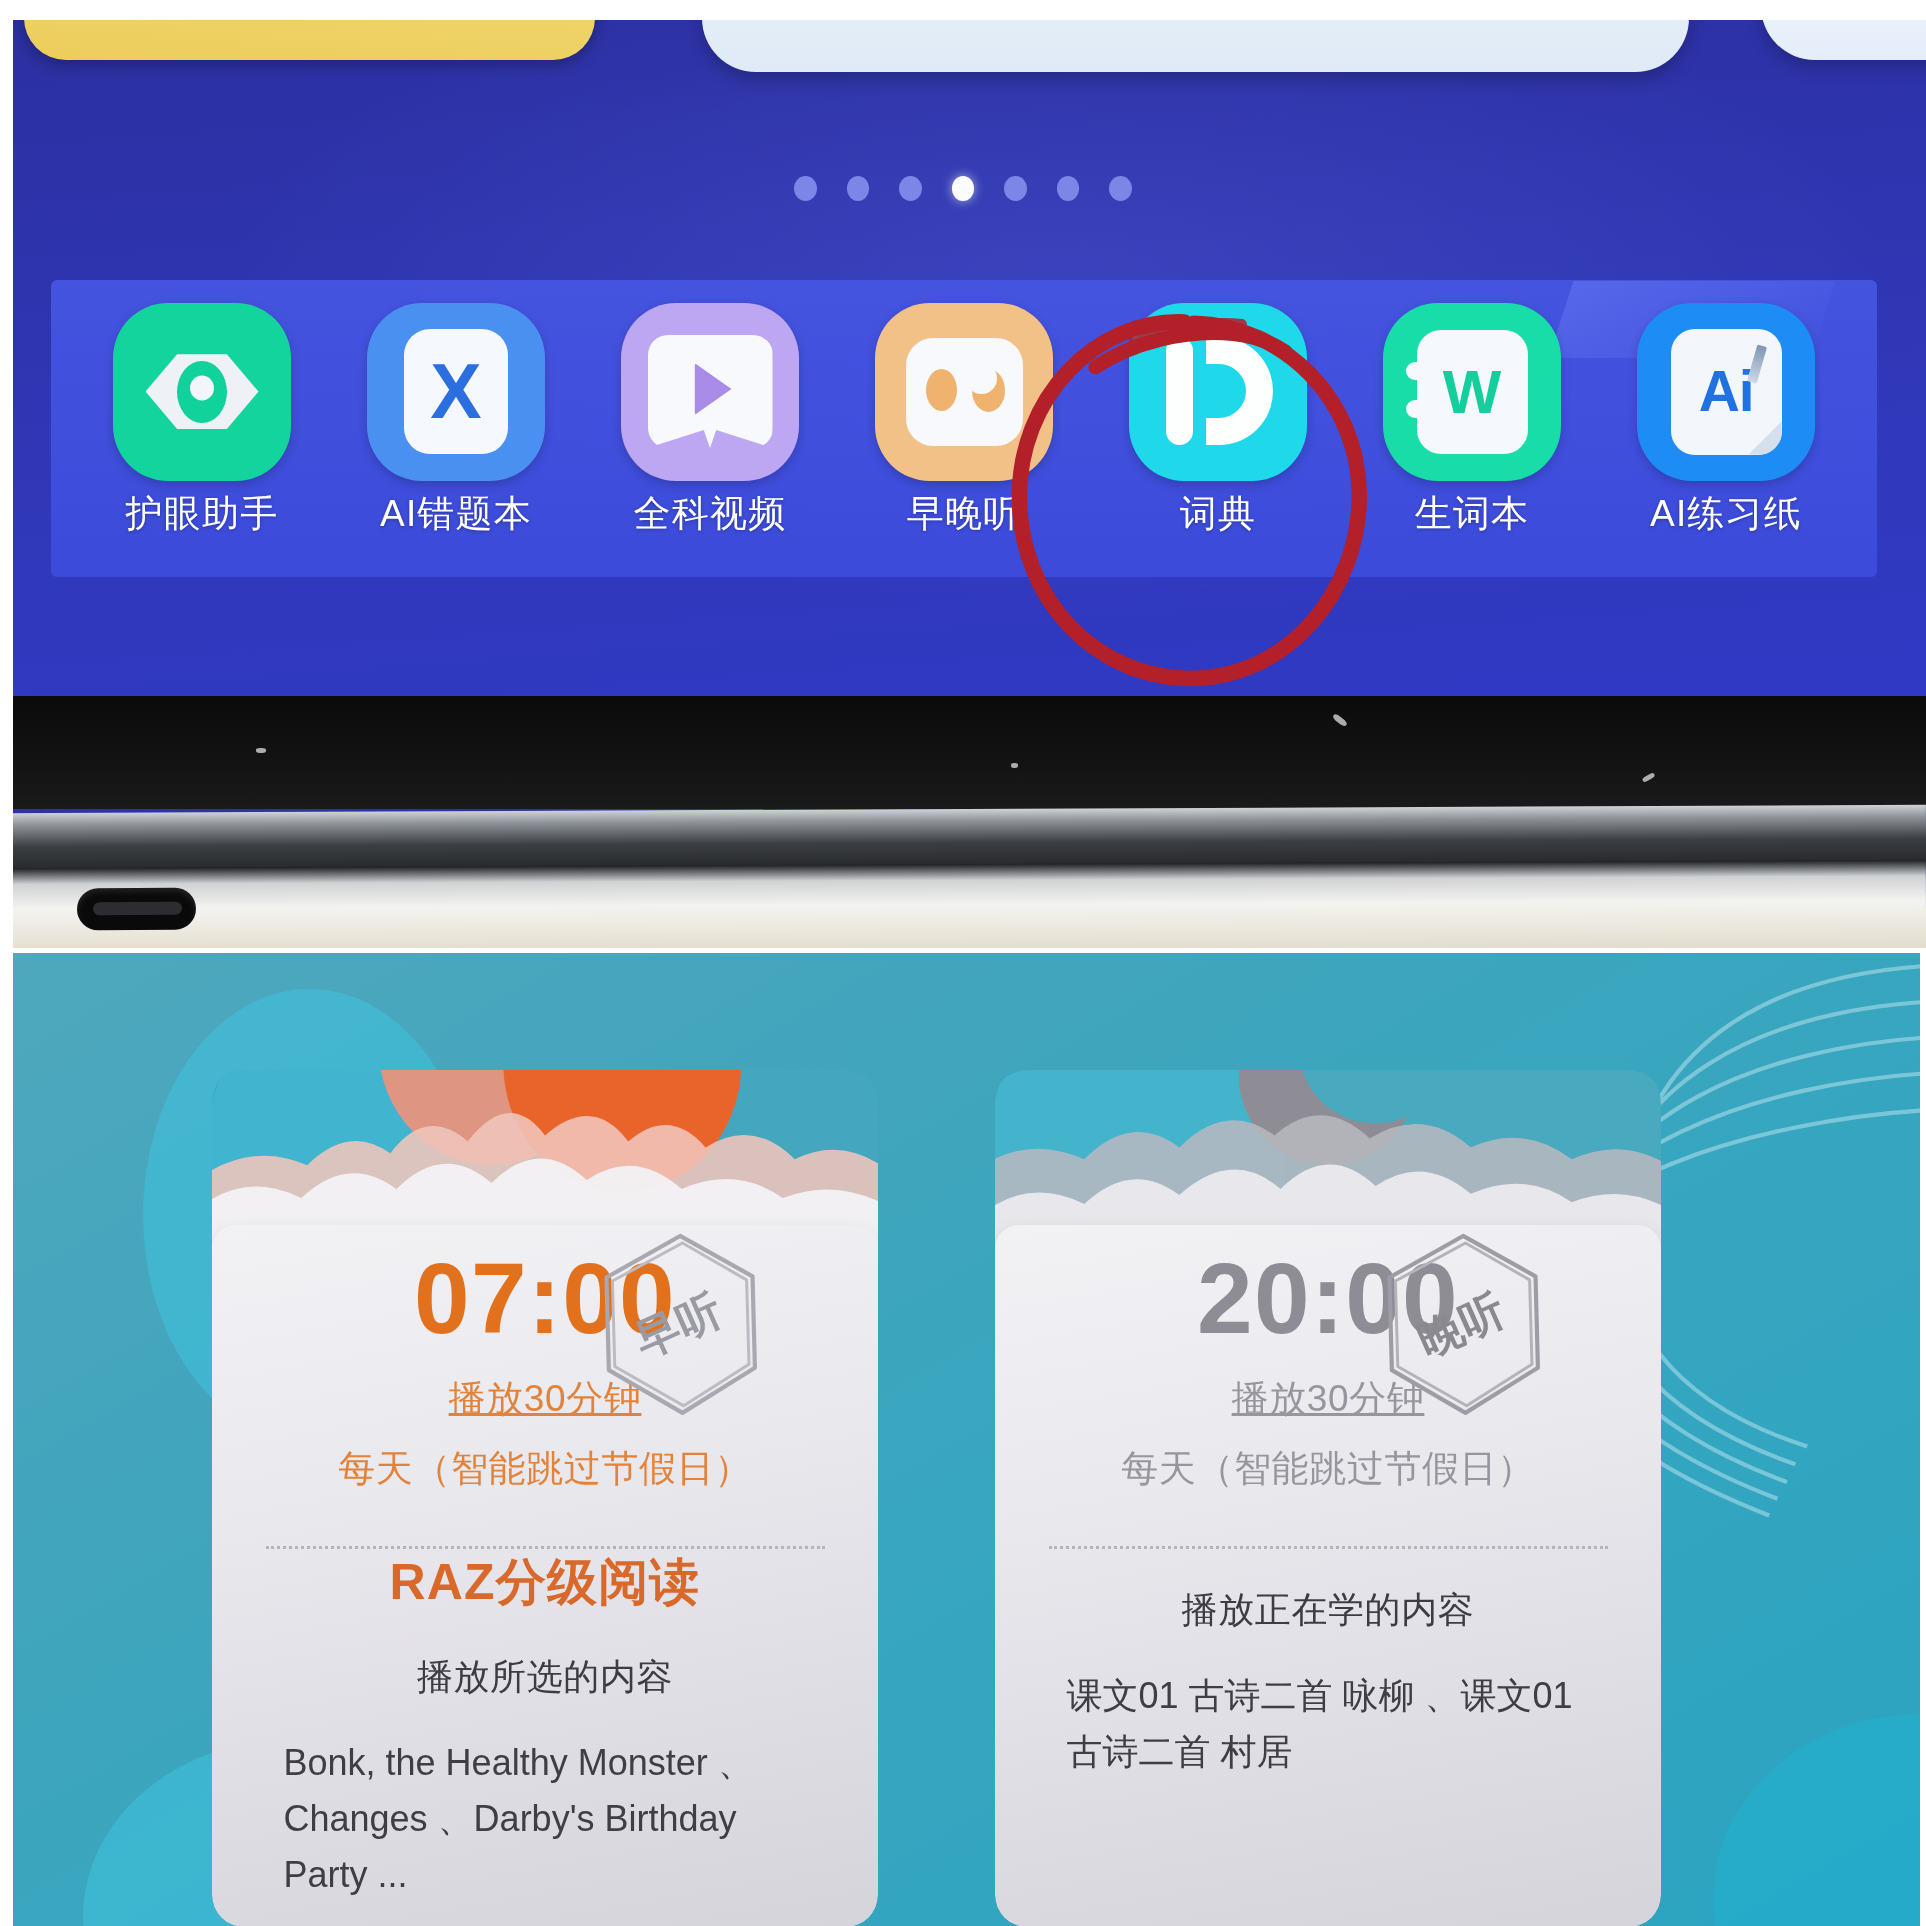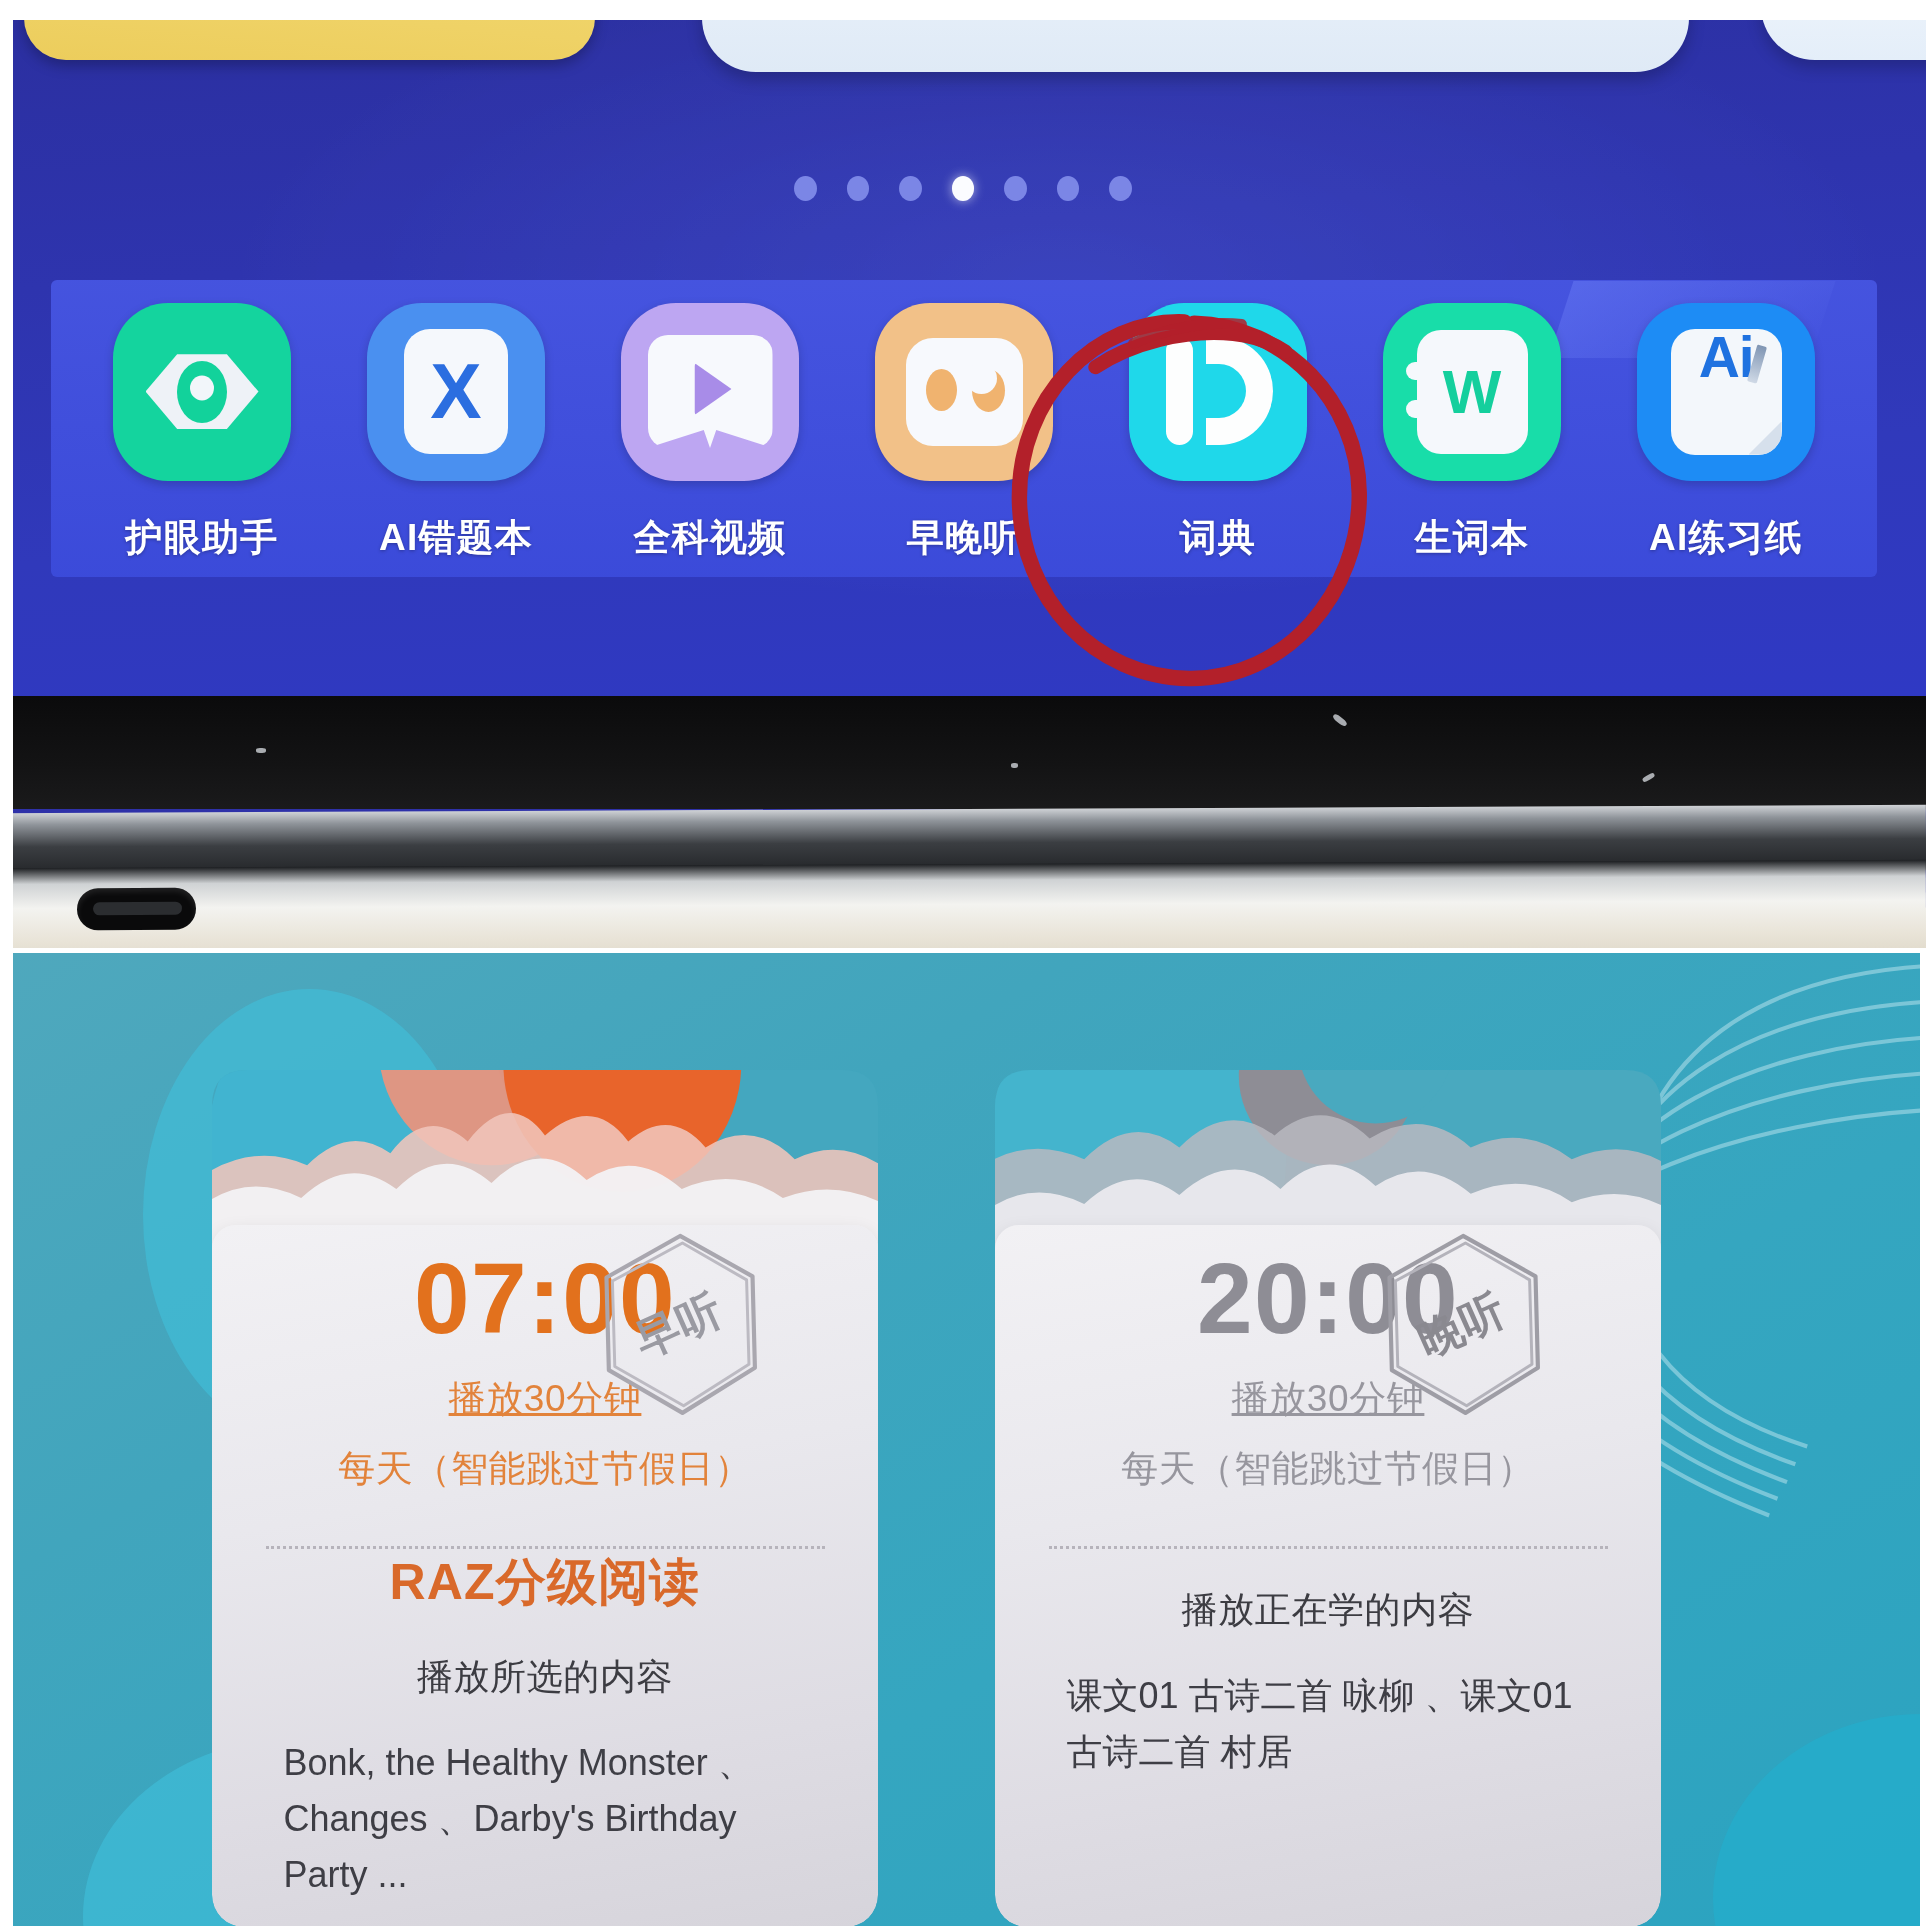--- a/index.html
+++ b/index.html
@@ -82,21 +82,21 @@
     padding: 22.6px 24px 0 24px;
   }
   .app { width: 196px; display: flex; flex-direction: column; align-items: center; }
   .app-icon {
     width: 178px; height: 178px; border-radius: 55px;
     display: flex; align-items: center; justify-content: center;
     position: relative;
     box-shadow: 0 3.6px 9.5px rgba(0,0,0,.18);
   }
   .app-label {
-    margin-top: 32px; color: #ffffff; font-size: 37px; font-weight: bold;
+    margin-top: 8px; color: #ffffff; font-size: 37px; font-weight: normal;
     letter-spacing: 1.2px; text-shadow: 0 1.2px 3.6px rgba(0,0,0,.30);
     white-space: nowrap;
   }
 
   
   .g-eye-outer {
     width: 113px; height: 89px; background: #eef2f7;
     border-radius: 50% 50% 50% 50% / 60% 60% 60% 60%;
     position: relative;
     clip-path: polygon(0% 50%, 28% 8%, 72% 8%, 100% 50%, 72% 92%, 28% 92%);
@@ -167,21 +167,21 @@
   .g-word .w { color:#14cf9d; font-size: 62px; font-weight: bold; line-height:1; }
   .g-word .ring {
     position:absolute; left: -10.7px; width: 26px; height: 18px;
     background:#f5f8fc; border-radius: 9px;
   }
   .g-word .ring.r1 { top: 32px; }
   .g-word .ring.r2 { top: 70px; }
 
   .g-ai {
     width: 111px; height: 126px; background: #f3f7fb; border-radius: 24px;
-    display:flex; justify-content:center; position: relative;
+    display:flex; align-items:center; justify-content:center; position: relative;
     overflow: hidden;
   }
   .g-ai .t { color:#1f72e0; font-size: 57px; font-weight: bold; line-height: 1; letter-spacing: -1.2px;}
   .g-ai .fold {
     position:absolute; right:0; bottom:0; width: 33px; height: 33px;
     background: #d6e0ec; clip-path: polygon(100% 0, 100% 100%, 0 100%);
   }
   .g-ai .pen {
     position:absolute; right: 20px; top: 16.7px; width: 9.5px; height: 38px;
     background: linear-gradient(180deg,#7f95b3,#cfd9e6); transform: rotate(16deg);

